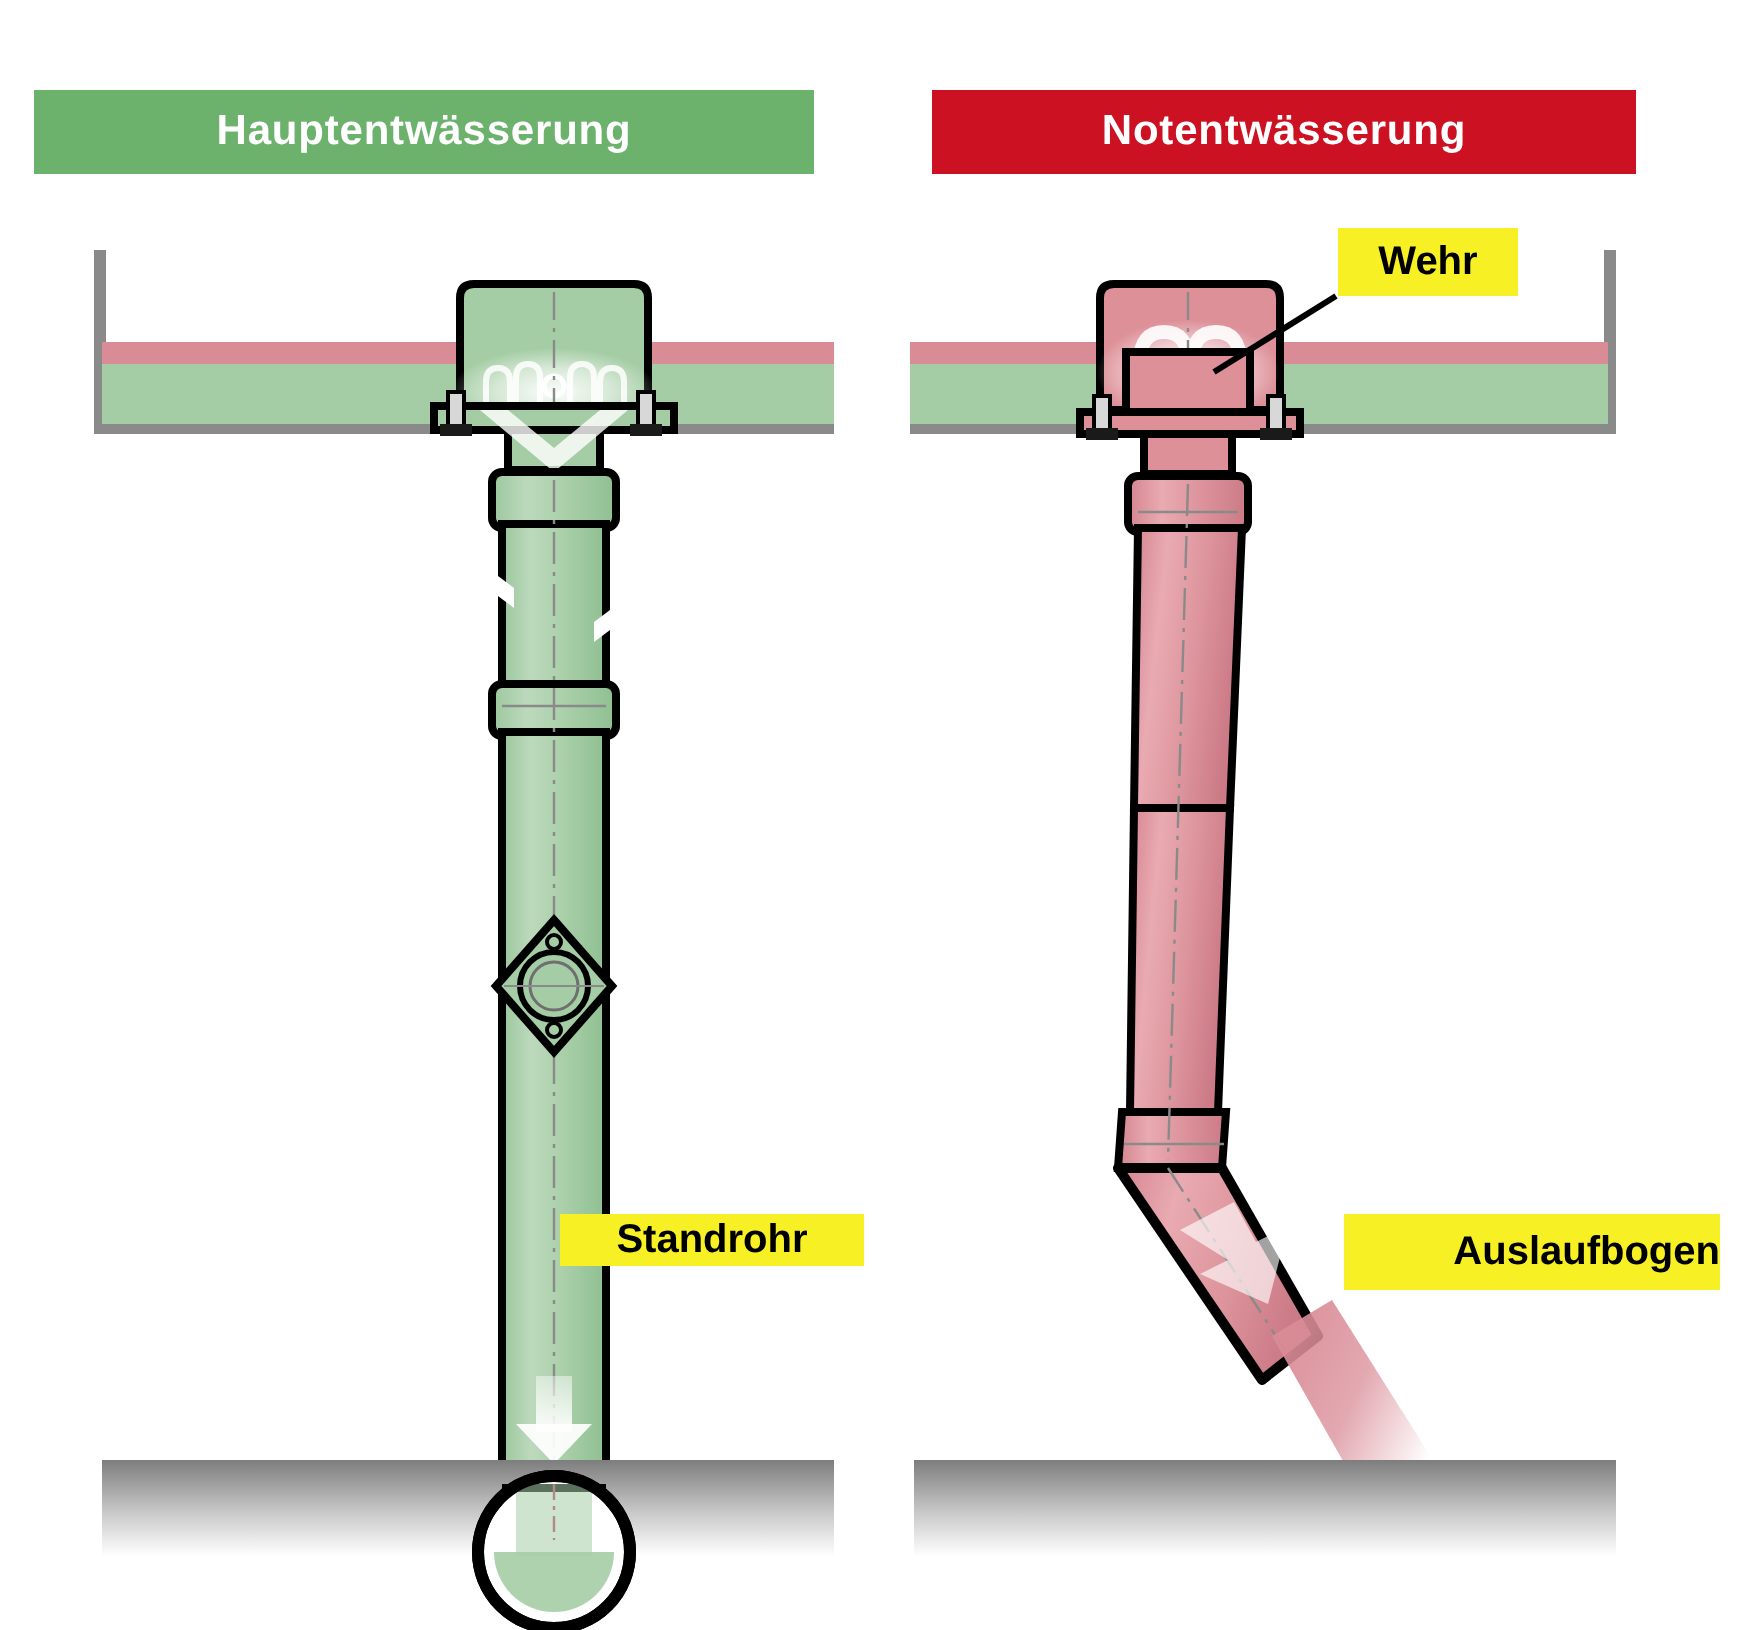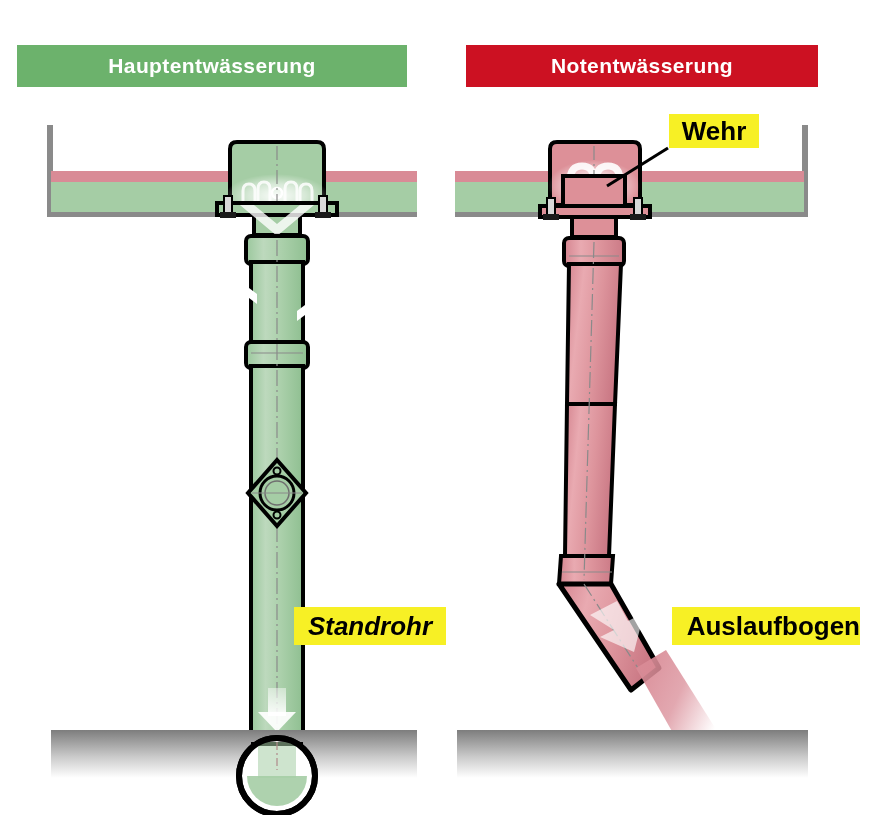--- a/index.html
+++ b/index.html
@@ -4,23 +4,23 @@
 <style>
   html,body{margin:0;padding:0;background:#ffffff;}
   body{width:872px;height:815px;overflow:hidden;
        font-family:"Liberation Sans", sans-serif;}
   #stage{position:relative;width:872px;height:815px;background:#fff;}
   .banner{position:absolute;display:flex;align-items:center;justify-content:center;
           color:#ffffff;font-weight:bold;font-size:21px;letter-spacing:.4px;}
   #banner-left{left:17px;top:45px;width:390px;height:42px;background:#6cb26c;}
   #banner-right{left:466px;top:45px;width:352px;height:42px;background:#cc1122;}
   .ylabel{position:absolute;background:#f7f025;color:#000;font-weight:bold;
-          display:flex;align-items:center;justify-content:center;font-size:26px;}
+          display:flex;align-items:center;justify-content:center;font-size:20px;}
   #lbl-wehr{left:669px;top:114px;width:90px;height:34px;}
-  #lbl-standrohr{left:294px;top:607px;width:152px;height:38px;font-style:italic;}
+  #lbl-standrohr{left:280px;top:607px;width:152px;height:26px;}
   #lbl-auslauf{left:672px;top:607px;width:188px;height:38px;justify-content:flex-end;}
   svg{position:absolute;left:0;top:0;}
 </style>
 </head>
 <body>
 
 <div id="stage">
 
   <svg width="872" height="815" viewBox="0 0 872 815">
     <defs>

